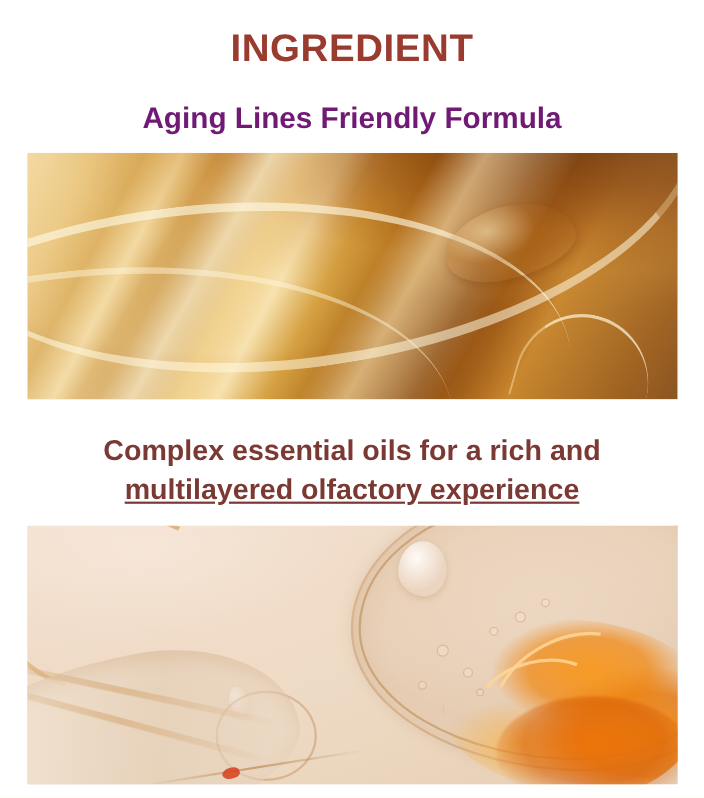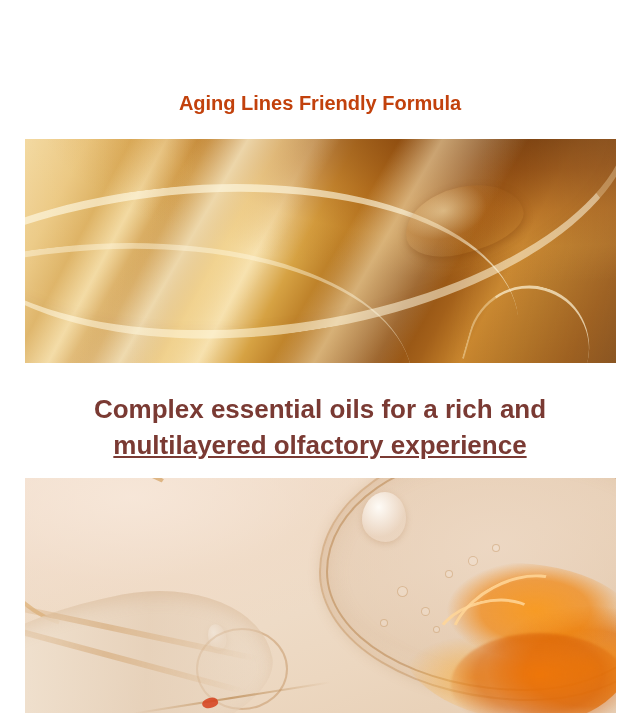--- a/index.html
+++ b/index.html
@@ -16,22 +16,22 @@
   .title{
     position:absolute;left:0;top:24px;width:640px;
     text-align:center;
     font-size:35px;font-weight:bold;letter-spacing:.5px;
     color:#9a3b30;
     font-family:"Liberation Sans",sans-serif;
   }
   .subtitle{
     position:absolute;left:0;top:92px;width:640px;
     text-align:center;
-    font-size:20px;font-weight:bold;
-    color:#c2410c;
+    font-size:27px;font-weight:bold;
+    color:#701a75;
   }
   .midtext{
     position:absolute;left:20px;top:391px;width:600px;
     text-align:center;
     font-size:26px;font-weight:bold;
     line-height:36px;
     color:#7a3a33;
   }
   .midtext .l2{display:block;text-decoration:underline;}
 
@@ -272,20 +272,21 @@
     position:absolute;left:18%;bottom:6%;width:34%;height:2px;
     background:linear-gradient(90deg,rgba(198,150,96,0),rgba(186,136,80,.7),rgba(198,150,96,0));
     transform:rotate(-9deg);
   }
 </style>
 </head>
 <body>
 
 <div class="page">
 
+  <div class="title">INGREDIENT</div>
 
   <div class="subtitle">Aging Lines Friendly Formula</div>
 
   <div class="photo" id="photo-top">
     <div class="layer oil-base"></div>
     <div class="layer oil-dark"></div>
     <div class="layer oil-band1"></div>
     <div class="layer oil-band2"></div>
     <div class="oil-arc"></div>
     <div class="oil-arc2"></div>

